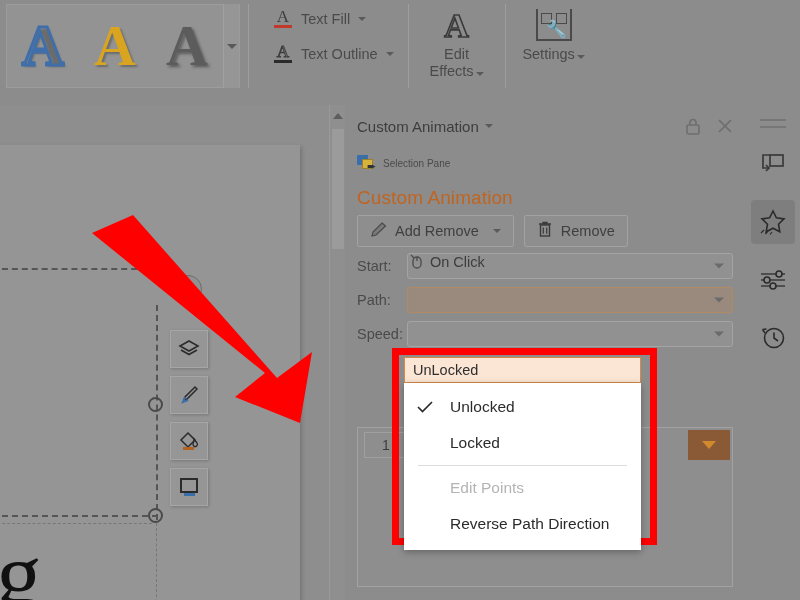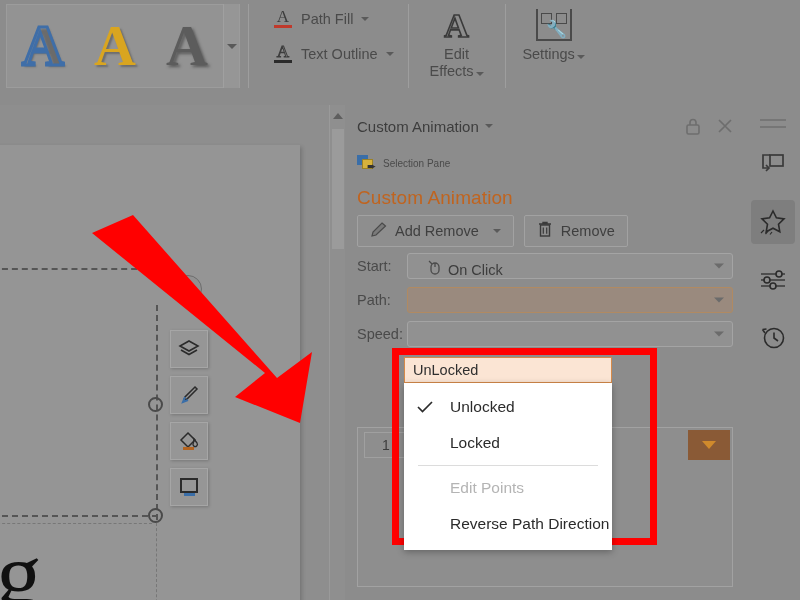--- a/index.html
+++ b/index.html
@@ -173,21 +173,21 @@
     height: 32px; padding: 0 12px;
     background: #8e8e8e; border: 1px solid #a2a2a2; border-radius: 2px;
     color: #3f3f3f; font-size: 14.5px;
   }
 
   .field-row { display: flex; align-items: center; padding: 0 12px; height: 30px; margin-top: 4px; }
   .field-lbl { width: 50px; font-size: 14.5px; color: #4a4a4a; }
   .combo {
     flex: 1; height: 26px; background: #919191;
     border: 1px solid #a4a4a4; border-radius: 3px;
-    display: flex; align-items: flex-end; padding: 0 20px;
+    display: flex; align-items: flex-start; padding: 0 2px;
     font-size: 14.5px; color: #3d3d3d; position: relative;
   }
   .combo .caret {
     position: absolute; right: 8px; top: 50%; transform: translateY(-50%);
     width: 0; height: 0;
     border-left: 5px solid transparent; border-right: 5px solid transparent;
     border-top: 5px solid #6b6b6b;
   }
   .mouse-ico { margin-right: 7px; }
   .combo.active-shell { background: #9a8a7e; border-color: #b08a62; }
@@ -211,21 +211,21 @@
     width: 0; height: 0;
     border-left: 7px solid transparent; border-right: 7px solid transparent;
     border-top: 8px solid #d08a2c;
   }
 
   
   .red-box {
     position: absolute; left: 392px; top: 348px; width: 265px; height: 197px;
     border: 7px solid #ff0000; z-index: 40;
   }
-  .dd-wrap { position: absolute; left: 404px; top: 357px; width: 208px; z-index: 45; }
+  .dd-wrap { position: absolute; left: 404px; top: 357px; width: 237px; z-index: 45; }
   .dd-input {
     height: 26px; background: #fbe5d4; border: 1px solid #d58a4a;
     display: flex; align-items: center; padding: 0 8px;
     font-size: 14.5px; color: #2f2f2f;
   }
   .dd-menu {
     background: #fff; box-shadow: 0 2px 7px rgba(0,0,0,.3);
     padding: 6px 0 8px 0;
   }
   .dd-item {
@@ -269,21 +269,21 @@
       </div>
 
       <div class="rib-sep"></div>
 
       <div class="textgrp">
         <div class="rib-btn">
           <span class="ico-a-line">
             <span class="glyph">A</span>
               <span class="bar bar-red"></span>
           </span>
-          <span>Path Fill</span>
+          <span>Text Fill</span>
           <span class="tri-down sm"></span>
         </div>
         <div class="rib-btn">
           <span class="ico-a-line">
             <span class="glyph" style="color:transparent;-webkit-text-stroke:1px #3d3d3d;">A</span>
               <span class="bar bar-black"></span>
           </span>
           <span>Text Outline</span>
           <span class="tri-down sm"></span>
         </div>

